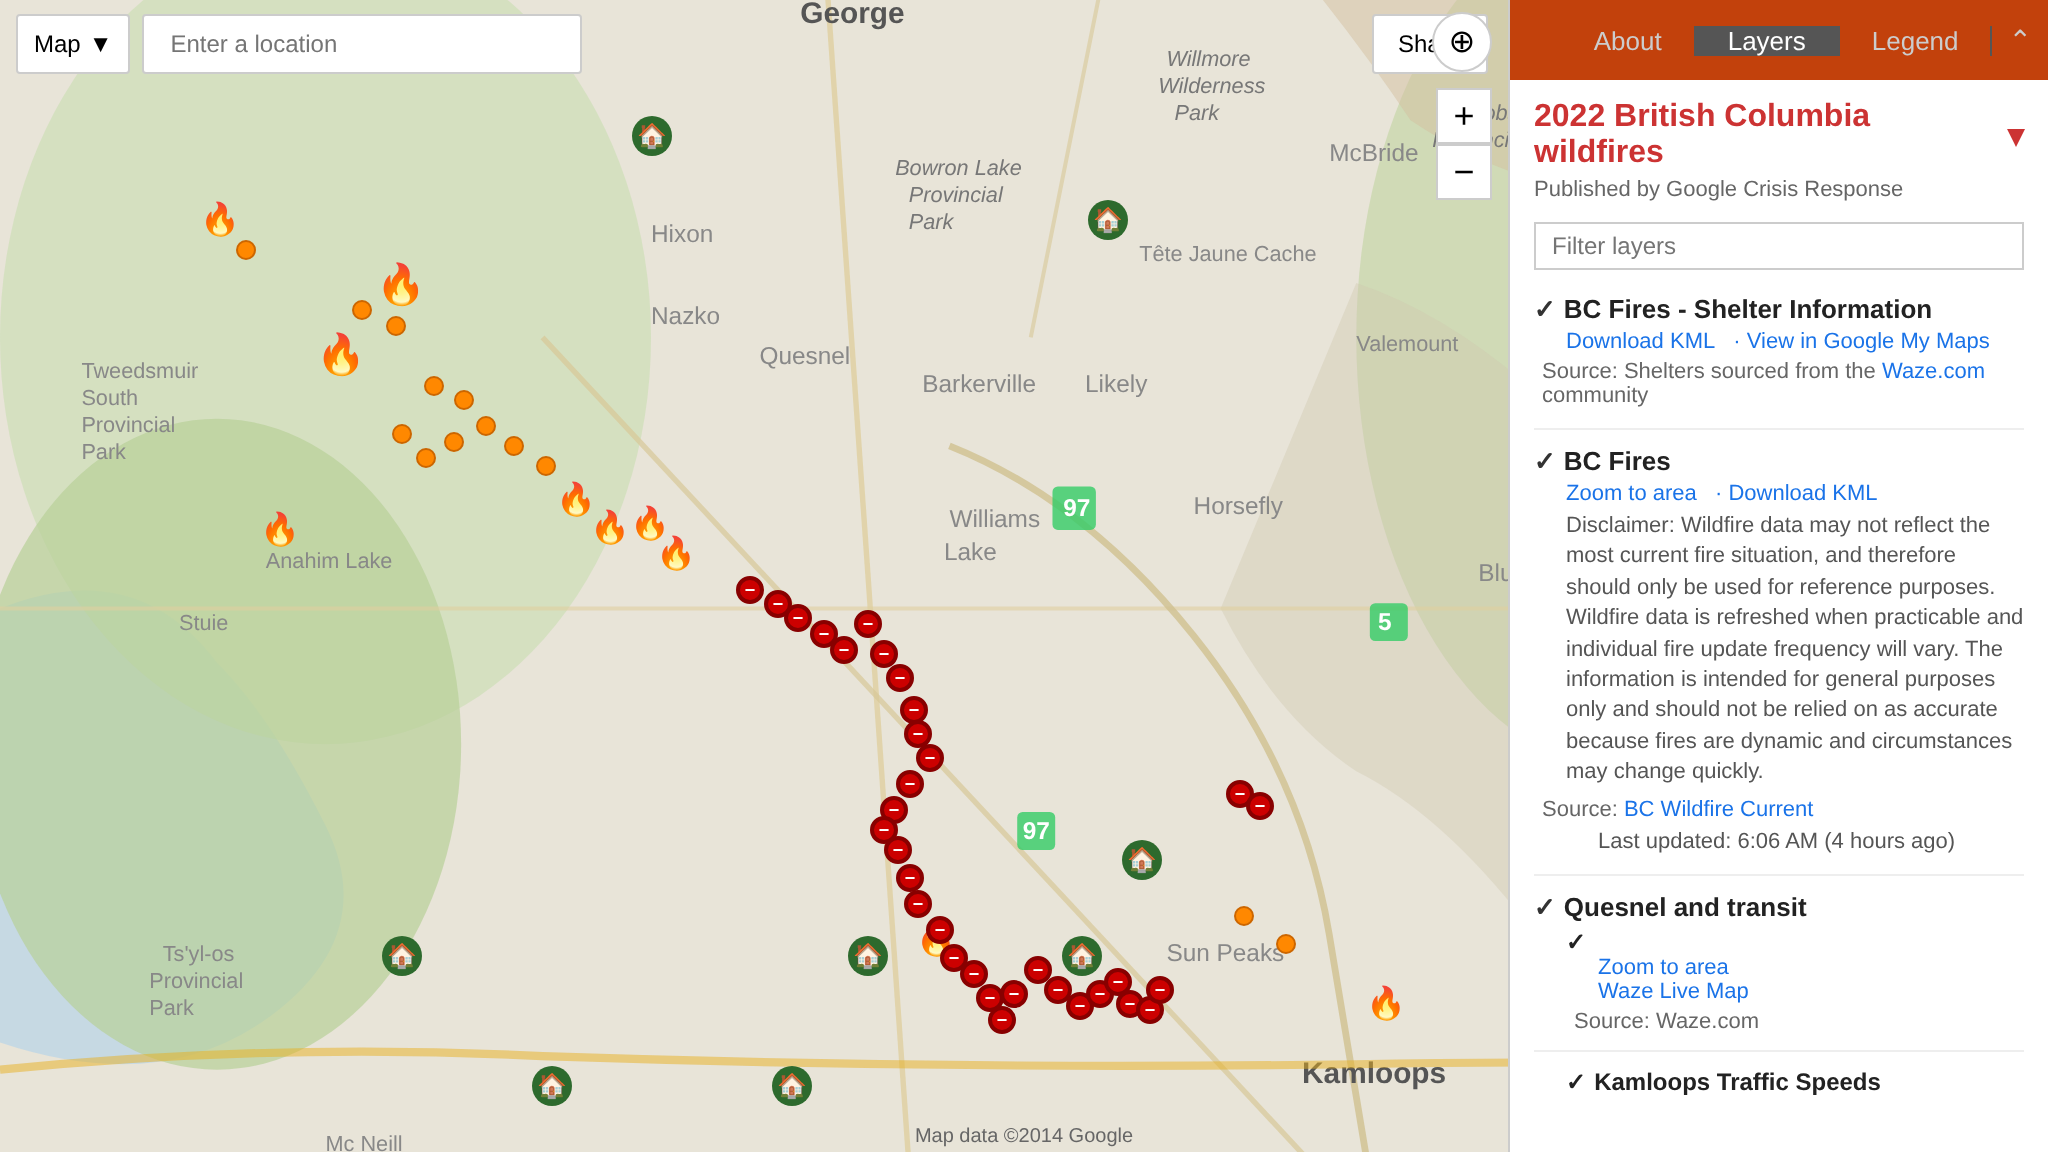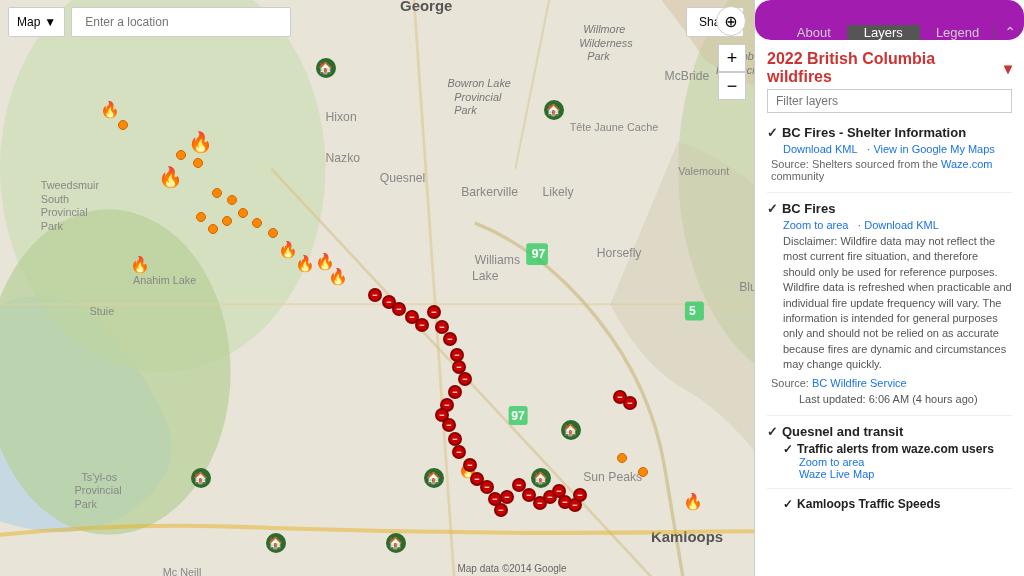--- a/index.html
+++ b/index.html
@@ -80,25 +80,24 @@
       height: 576px;
       background: #fff;
       border-left: 1px solid #ccc;
       z-index: 200;
       display: flex;
       flex-direction: column;
     }
 
     #sidebar-tabs {
       display: flex;
-      background: #a21caf;
+      background: #c2410c;
       height: 40px;
-      align-items: flex-end;
+      align-items: center;
       justify-content: flex-end;
-      border-radius: 16px;
     }
 
     .tab-btn {
       color: #ccc;
       border: none;
       background: transparent;
       padding: 0 16px;
       font-size: 13px;
       cursor: pointer;
       border-right: 1px solid #555;
@@ -529,20 +528,21 @@
       <button class="tab-btn active">Layers</button>
       <button class="tab-btn">Legend</button>
       <button class="tab-collapse">⌃</button>
     </div>
 
     <div id="sidebar-content">
       <div id="map-title">
         <span>2022 British Columbia wildfires</span>
         <span style="cursor:pointer;">▾</span>
       </div>
+      <div id="map-subtitle">Published by Google Crisis Response</div>
 
       <input id="filter-input" type="text" placeholder="Filter layers" style="">
 
       
       <div class="layer-section">
         <div class="layer-title">
           <span class="checkmark" style="cursor:pointer;">✓</span>
           <span>BC Fires - Shelter Information</span>
         </div>
         <div class="layer-links">
@@ -561,43 +561,43 @@
         <div class="layer-title">
           <span class="checkmark" style="cursor:pointer;">✓</span>
           <span>BC Fires</span>
         </div>
         <div class="layer-links">
           <a href="#">Zoom to area</a> · 
           <a href="#">Download KML</a>
         </div>
         <div class="layer-disclaimer">Disclaimer: Wildfire data may not reflect the most current fire situation, and therefore should only be used for reference purposes. Wildfire data is refreshed when practicable and individual fire update frequency will vary. The information is intended for general purposes only and should not be relied on as accurate because fires are dynamic and circumstances may change quickly.</div>
         <div class="layer-source">
-          Source: <a href="#">BC Wildfire Service</a>
+          Source: <a href="#">BC Wildfire Current</a>
         </div>
         <div class="layer-updated">Last updated: 6:06 AM (4 hours ago)</div>
       </div>
 
       <hr class="divider">
 
       
       <div class="layer-section">
         <div class="layer-title">
           <span class="checkmark" style="cursor:pointer;">✓</span>
           <span>Quesnel and transit</span>
         </div>
 
         <div class="sub-layer">
           <div class="sub-layer-title">
             <span class="checkmark" style="cursor:pointer;">✓</span>
-            <span>Traffic alerts from waze.com users</span>
           </div>
           <div class="layer-links">
             <a href="#">Zoom to area</a><br>
             <a href="#">Waze Live Map</a>
           </div>
+          <div class="layer-source">Source: Waze.com</div>
         </div>
 
         <hr class="divider">
 
         <div class="sub-layer">
           <div class="sub-layer-title">
             <span class="checkmark" style="cursor:pointer;">✓</span>
             <span>Kamloops Traffic Speeds</span>
           </div>
         </div>

